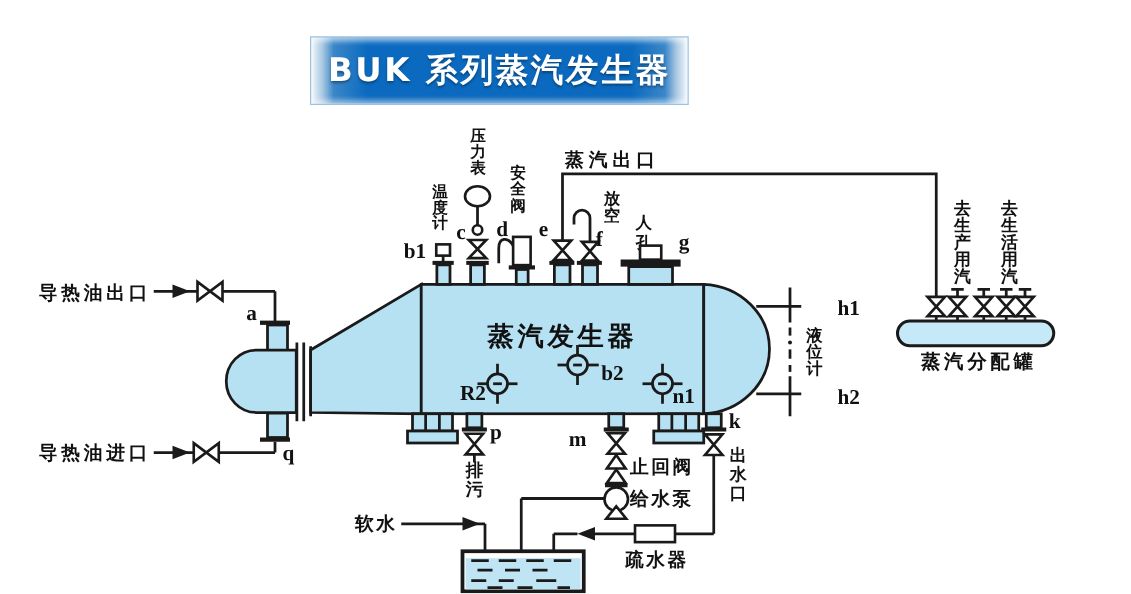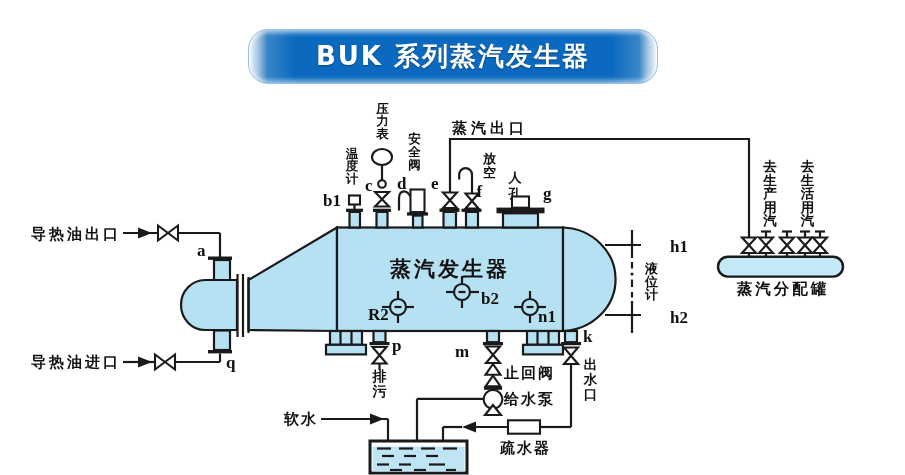--- a/index.html
+++ b/index.html
@@ -8,22 +8,22 @@
     --distributor-fill:#c6e9f8;
     --water-fill:#bfe4f4;
     --line:#1a1a1a;
   }
   html,body{margin:0;padding:0;}
   body{
     width:905px;height:475px;position:relative;overflow:hidden;
     background:#ffffff;font-family:"DejaVu Sans",sans-serif;
   }
   .banner{
-    position:absolute;left:248px;top:29px;width:410px;height:55px;
-    border-radius:20px;border:1px solid #9cc2e2;box-sizing:border-box;
+    position:absolute;left:248px;top:29px;width:303px;height:55px;
+    border-radius:0;border:1px solid #9cc2e2;box-sizing:border-box;
     display:flex;align-items:center;justify-content:center;
     background:linear-gradient(90deg,#f2f7fb 0px,#a9c8e2 9px,#3a86c8 18px,
       var(--banner-blue) 45px,var(--banner-blue) calc(100% - 45px),
       #3a86c8 calc(100% - 18px),#a9c8e2 calc(100% - 9px),#f2f7fb 100%);
     box-shadow:inset 0 3px 4px rgba(255,255,255,.6),inset 0 -3px 4px rgba(255,255,255,.5);
   }
   .banner-title{
     color:#fff;font-weight:bold;font-size:26px;letter-spacing:2px;
     text-shadow:0 1px 2px rgba(0,0,0,.35);white-space:nowrap;
   }

